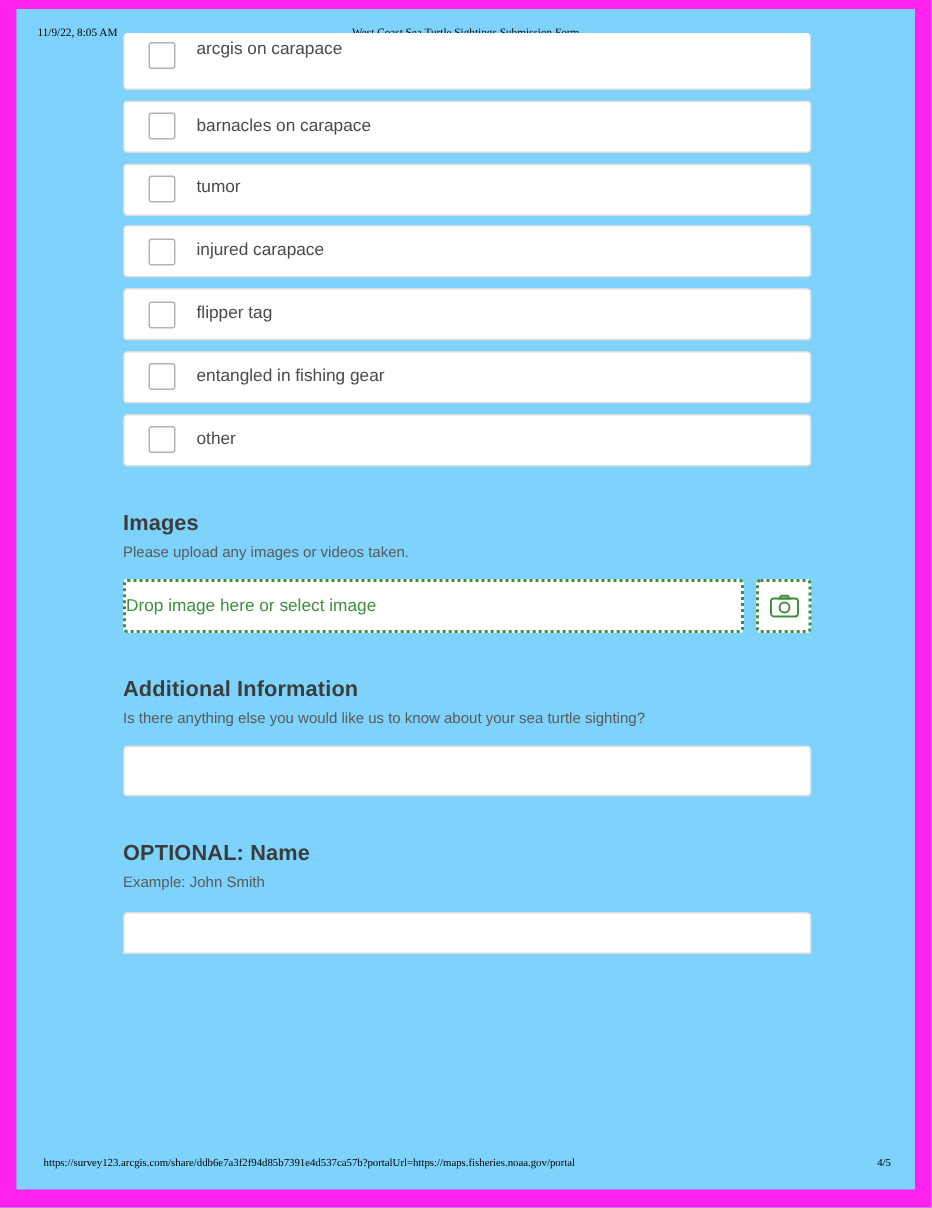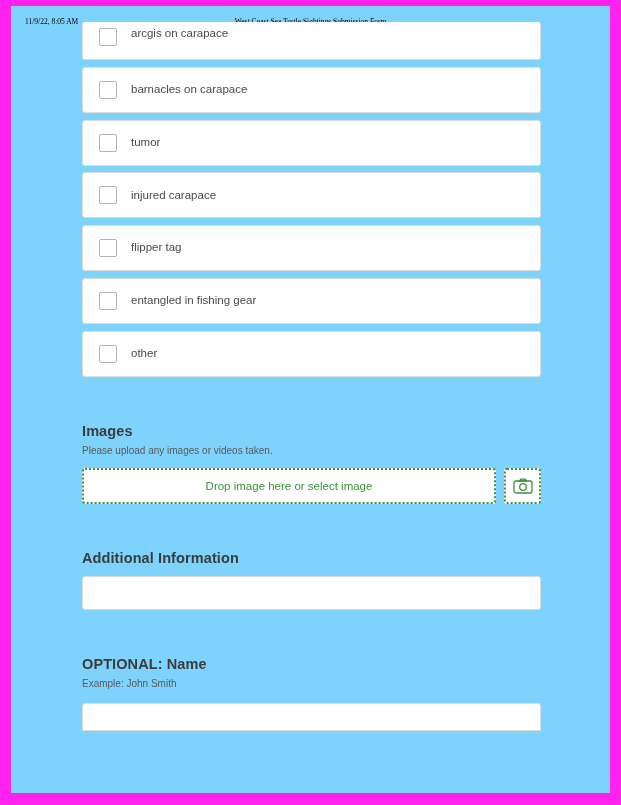--- a/index.html
+++ b/index.html
@@ -70,21 +70,21 @@
   }
   .content {
     position: absolute;
     left: 71px;
     top: 16px;
     width: 459px;
   }
   .checkbox-row {
     box-sizing: border-box;
     width: 459px;
-    height: 46px;
+    height: 35px;
     border: 1px solid #dcdcdc;
     border-radius: 3px;
     background: #ffffff;
     display: flex;
     align-items: center;
     margin-bottom: 6.8px;
     padding-left: 16px;
   }
   .checkbox-row.first {
     height: 38px;
@@ -100,21 +100,21 @@
     background: #fff;
     flex: 0 0 auto;
   }
   .cb-label {
     margin-left: 14px;
     font-size: 11.5px;
     color: #4a4a4a;
     line-height: 1;
   }
   .section {
-    margin-top: 46px;
+    margin-top: 30px;
   }
   .section-title {
     font-size: 14.5px;
     color: #3c3c3c;
     font-weight: bold;
     margin: 0 0 6px 0;
     letter-spacing: .1px;
   }
   .section-sub {
     font-size: 10px;
@@ -127,21 +127,20 @@
     gap: 8px;
   }
   .dropzone {
     box-sizing: border-box;
     width: 414px;
     height: 36px;
     border: 2px dotted #3f8f3f;
     border-radius: 3px;
     display: flex;
     align-items: center;
-    justify-content: center;
     color: #3f8f3f;
     font-size: 11.5px;
     background: #ffffff;
   }
   .camera-btn {
     box-sizing: border-box;
     width: 37px;
     height: 36px;
     border: 2px dotted #3f8f3f;
     border-radius: 3px;
@@ -225,25 +224,30 @@
             <rect x="1" y="3" width="18" height="12" rx="2" ry="2" fill="none" stroke="#3f8f3f" stroke-width="1.3"></rect>
             <path d="M6.5 3 L7.8 1.2 L12.2 1.2 L13.5 3 Z" fill="none" stroke="#3f8f3f" stroke-width="1.3"></path>
             <circle cx="10" cy="9" r="3.3" fill="none" stroke="#3f8f3f" stroke-width="1.3"></circle>
           </svg>
         </div>
       </div>
     </div>
 
     <div class="section">
       <h2 class="section-title">Additional Information</h2>
+      <p class="section-sub tight">Is there anything else you would like us to know about your sea turtle sighting?</p>
       <input class="text-input" type="text" value="" style="">
     </div>
 
     <div class="section">
       <h2 class="section-title">OPTIONAL: Name</h2>
       <p class="section-sub tight">Example: John Smith</p>
       <input class="name-input" type="text" value="" style="">
     </div>
 
   </div>
 
+  <div class="print-footer">
+    <span class="left">https://survey123.arcgis.com/share/ddb6e7a3f2f94d85b7391e4d537ca57b?portalUrl=https://maps.fisheries.noaa.gov/portal</span>
+    <span class="right">4/5</span>
+  </div>
 
 </div>
 
 </body></html>

